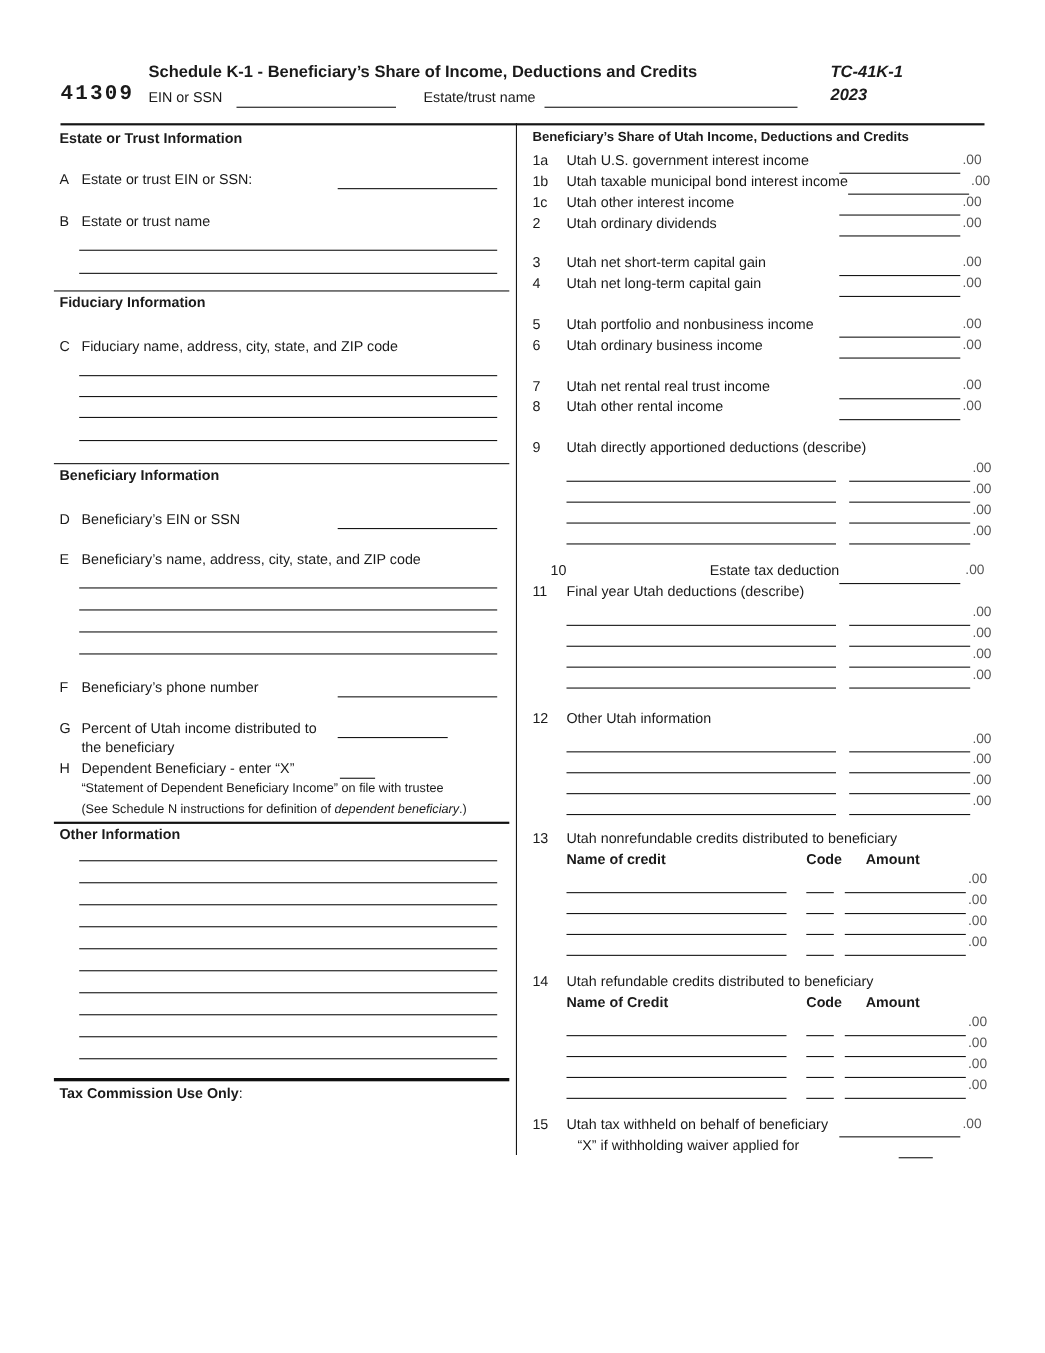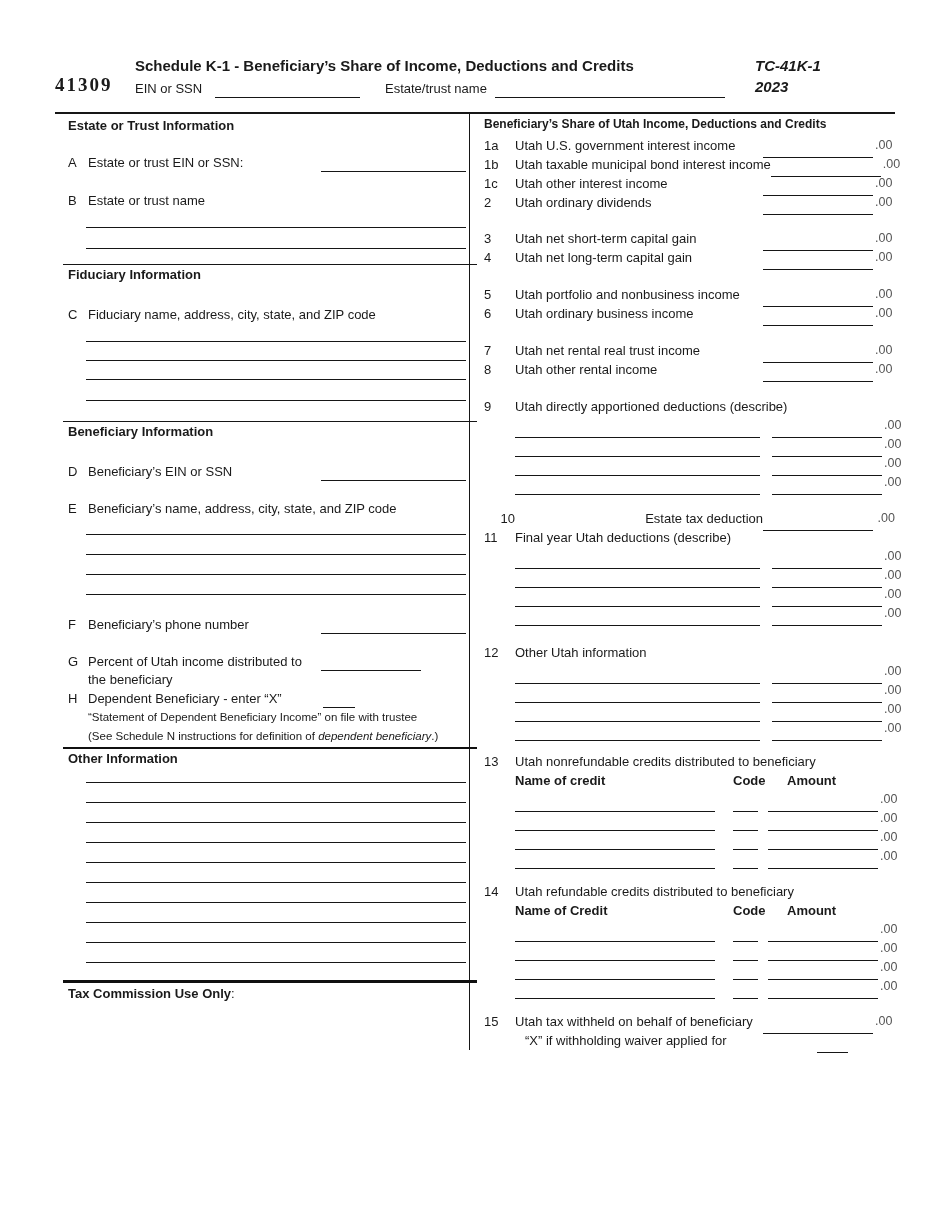--- a/index.html
+++ b/index.html
@@ -1,29 +1,29 @@
 <!DOCTYPE html>
 <html><head>
 <meta charset="utf-8">
 <style>
   html,body{margin:0;padding:0;background:#fff;}
   .page{position:relative;width:950px;height:1230px;background:#fff;overflow:hidden;
         font-family:"Liberation Sans","DejaVu Sans",sans-serif;font-size:13px;color:#1a1a1a;}
   
   .abs{position:absolute;}
-  .form-number{font-family:Liberation Serif, serif;font-weight:bold;
+  .form-number{font-family:Liberation Mono, monospace;font-weight:bold;
                font-size:19px;letter-spacing:2px;}
   .form-title{font-weight:bold;font-size:15px;white-space:nowrap;}
   .form-code{font-weight:bold;font-size:15px;font-style:italic;}
   .hline{border-bottom:1.5px solid #161616;height:0;}
   
   .rule-top{position:absolute;left:55px;top:112px;width:840px;border-top:2px solid #161616;}
   .divider{position:absolute;left:469px;top:112px;height:938px;border-left:1.5px solid #161616;}
   .col{position:absolute;top:113px;}
-  .col.left{left:63px;width:414px;}
+  .col.left{left:49px;width:414px;}
   .col.right{left:482px;width:413px;}
   
   .sec-head{border-top:1.5px solid #161616;font-weight:bold;height:17px;line-height:17px;padding-left:5px;padding-top:1px;}
   .sec-head.first{border-top:none;padding-top:4px;height:18px;}
   .sec-head.other{border-top:2px solid #101010;}
   .sec-head.tax{border-top:3px solid #101010;padding-top:2px;}
   .colon{font-weight:normal;}
   
   .row{display:flex;align-items:flex-end;height:19px;line-height:19px;white-space:nowrap;}
   .letter{flex:0 0 20px;margin-left:5px;}

